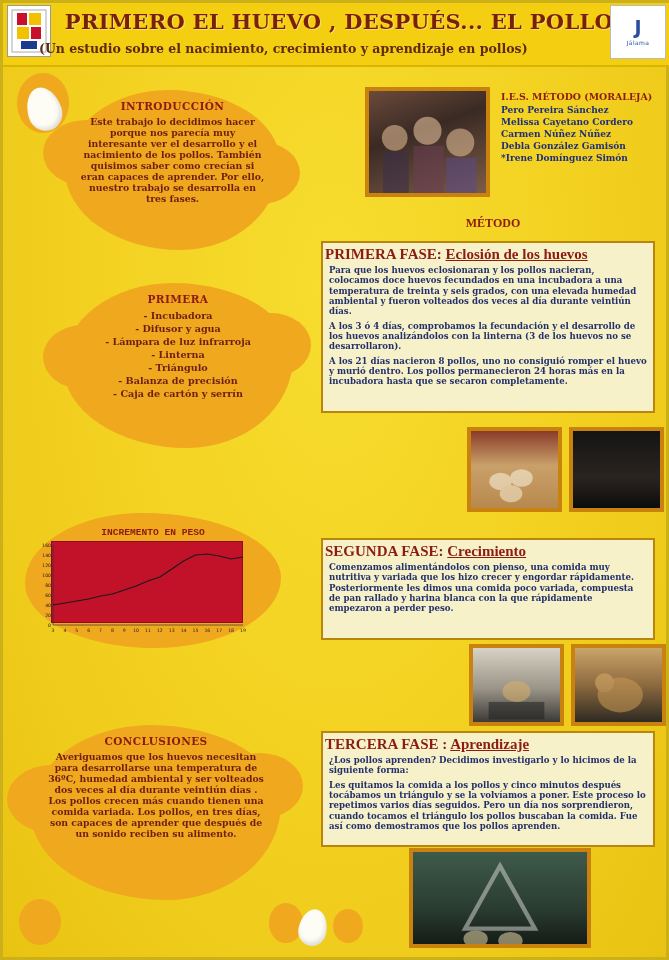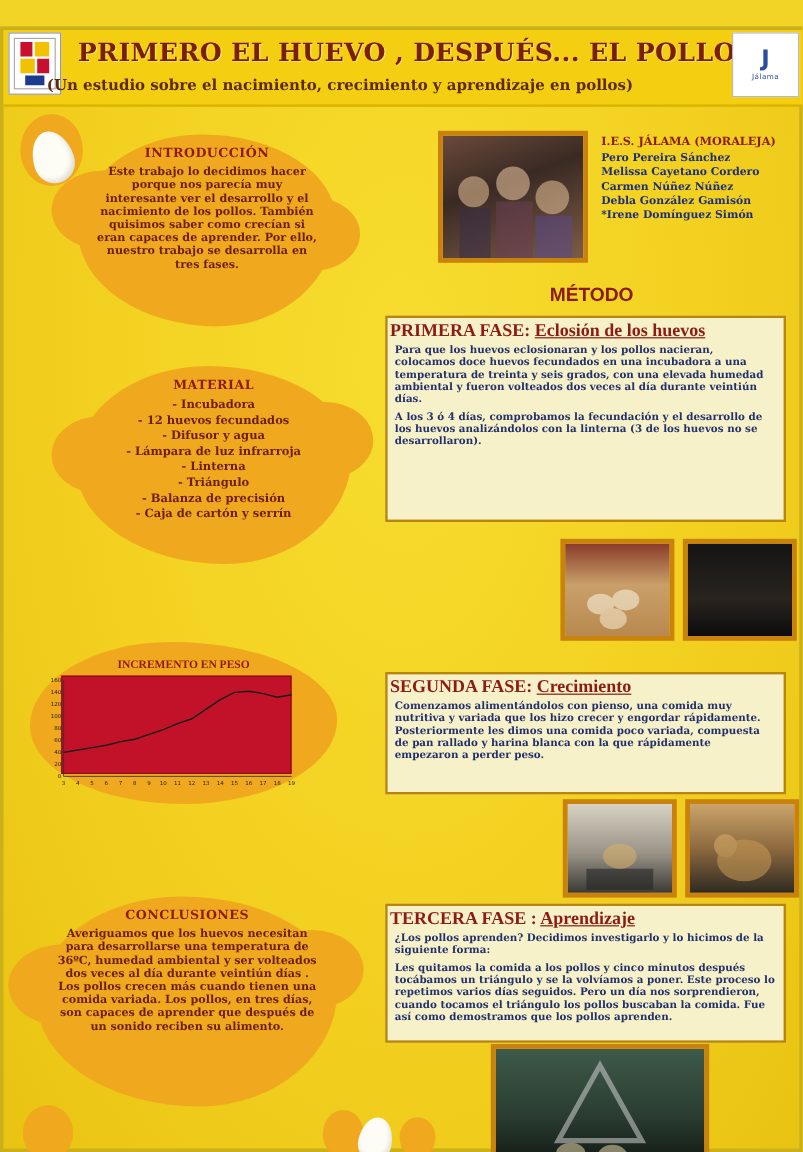--- a/index.html
+++ b/index.html
@@ -9,21 +9,20 @@
     font-family:"DejaVu Sans", sans-serif;
     overflow:hidden;
     position:relative;
   }
   .poster{
     position:absolute;inset:0;
     background:
       radial-gradient(ellipse at 50% 30%, #f7dd2e 0%, #f2cf1f 60%, #e9c312 100%);
     border:3px solid #cbb01a;
     box-sizing:border-box;
-    margin-top:22px;
   }
   
   .header{
     position:absolute;left:0;top:0;width:669px;height:62px;
     background:#f4ce10;
     border-bottom:2px solid #d9b400;
   }
   .logo-left{
     position:absolute;left:4px;top:2px;width:42px;height:50px;
     background:#ffffff;border:1px solid #999;
@@ -123,21 +122,21 @@
     font-family:"DejaVu Serif", serif;
     font-size:8.6px;
     line-height:1.2;
     color:#23306b;
     font-weight:bold;
   }
   .panel .pb p{margin:0 0 4px 0;}
   #metodo-label{
     position:absolute;left:430px;top:213px;width:120px;
     text-align:center;
-    font-family:Liberation Sans, sans-serif;font-weight:bold;font-size:16px;color:#8c1b12;
+    font-family:Liberation Serif, serif;font-weight:bold;font-size:12px;color:#8c1b12;
   }
   #p-fase1{left:318px;top:238px;width:330px;height:168px;}
   #p-fase2{left:318px;top:535px;width:330px;height:98px;}
   #p-fase3{left:318px;top:728px;width:330px;height:112px;}
 
   
   #authors{
     position:absolute;left:498px;top:88px;width:166px;
     font-family:"DejaVu Serif", serif;
     font-weight:bold;
@@ -164,21 +163,21 @@
     background:linear-gradient(180deg,#d8d2c4 0%,#9a9488 55%,#3c3a36 100%);}
   #photo-chick{left:568px;top:641px;width:95px;height:82px;
     background:linear-gradient(180deg,#caa46a 0%,#8d6a3f 50%,#2f2a22 100%);}
   #photo-triangle{left:406px;top:845px;width:182px;height:100px;
     background:linear-gradient(180deg,#3e5a4a 0%,#2b3d32 60%,#141c16 100%);}
   .photo .fake{
     position:absolute;inset:0;opacity:.55;
   }
   #chart-title{
     position:absolute;left:30px;top:524px;width:240px;text-align:center;
-    font-family:Liberation Serif, serif;font-weight:bold;font-size:9.6px;color:#8c1b12;z-index:5;
+    font-family:Liberation Mono, monospace;font-weight:bold;font-size:9.6px;color:#8c1b12;z-index:5;
   }
   #chart-blob{
     position:absolute;left:22px;top:510px;width:256px;height:135px;
     background:#f0a81e;border-radius:46% 54% 50% 50% / 52% 48% 52% 48%;
   }
   #chart-box{
     position:absolute;left:48px;top:538px;width:190px;height:80px;
     background:#c1122a;border:1px solid #8d0d1f;
   }
   #chart-svg{position:absolute;left:30px;top:536px;}
@@ -235,36 +234,35 @@
 
   <div class="cloud" id="intro">
     <div class="cloud-body">
       <h3>INTRODUCCIÓN</h3>
       <p>Este trabajo lo decidimos hacer porque nos parecía muy interesante ver el desarrollo y el nacimiento de los pollos. También quisimos saber como crecían si eran capaces de aprender. Por ello, nuestro trabajo se desarrolla en tres fases.</p>
     </div>
   </div>
 
   <div class="cloud" id="material">
     <div class="cloud-body">
-      <h3>MATERIAL</h3>
+      <h3>PRIMERA</h3>
       <ul>
         <li>- Incubadora</li>
-        <li>- 12 huevos fecundados</li>
         <li>- Difusor y agua</li>
         <li>- Lámpara de luz infrarroja</li>
         <li>- Linterna</li>
         <li>- Triángulo</li>
         <li>- Balanza de precisión</li>
         <li>- Caja de cartón y serrín</li>
       </ul>
     </div>
   </div>
 
   <div id="authors">
-    <div class="school">I.E.S. JÁLAMA (MORALEJA)</div>
+    <div class="school">I.E.S. MÉTODO (MORALEJA)</div>
     <div>Pero Pereira Sánchez</div>
     <div>Melissa Cayetano Cordero</div>
     <div>Carmen Núñez Núñez</div>
     <div>Debla González Gamisón</div>
     <div>*Irene Domínguez Simón</div>
   </div>
 
   <div class="photo" id="photo-kids">
     <svg class="fake" viewBox="0 0 100 100" preserveAspectRatio="none">
       <circle cx="22" cy="40" r="11" fill="#e8c39a"></circle>
@@ -306,20 +304,21 @@
   <div id="metodo-label">MÉTODO</div>
 
   <div class="panel" id="p-fase1">
     <div class="ph">
       <span>PRIMERA FASE:</span>
       <u>Eclosión de los huevos</u>
     </div>
     <div class="pb">
       <p>Para que los huevos eclosionaran y los pollos nacieran, colocamos doce huevos fecundados en una incubadora a una temperatura de treinta y seis grados, con una elevada humedad ambiental y fueron volteados dos veces al día durante veintiún días.</p>
       <p>A los 3 ó 4 días, comprobamos la fecundación y el desarrollo de los huevos analizándolos con la linterna (3 de los huevos no se desarrollaron).</p>
+      <p>A los 21 días nacieron 8 pollos, uno no consiguió romper el huevo y murió dentro. Los pollos permanecieron 24 horas más en la incubadora hasta que se secaron completamente.</p>
     </div>
   </div>
 
   <div class="panel" id="p-fase2">
     <div class="ph">
       <span>SEGUNDA FASE:</span>
       <u>Crecimiento</u>
     </div>
     <div class="pb">
       <p>Comenzamos alimentándolos con pienso, una comida muy nutritiva y variada que los hizo crecer y engordar rápidamente. Posteriormente les dimos una comida poco variada, compuesta de pan rallado y harina blanca con la que rápidamente empezaron a perder peso.</p>

